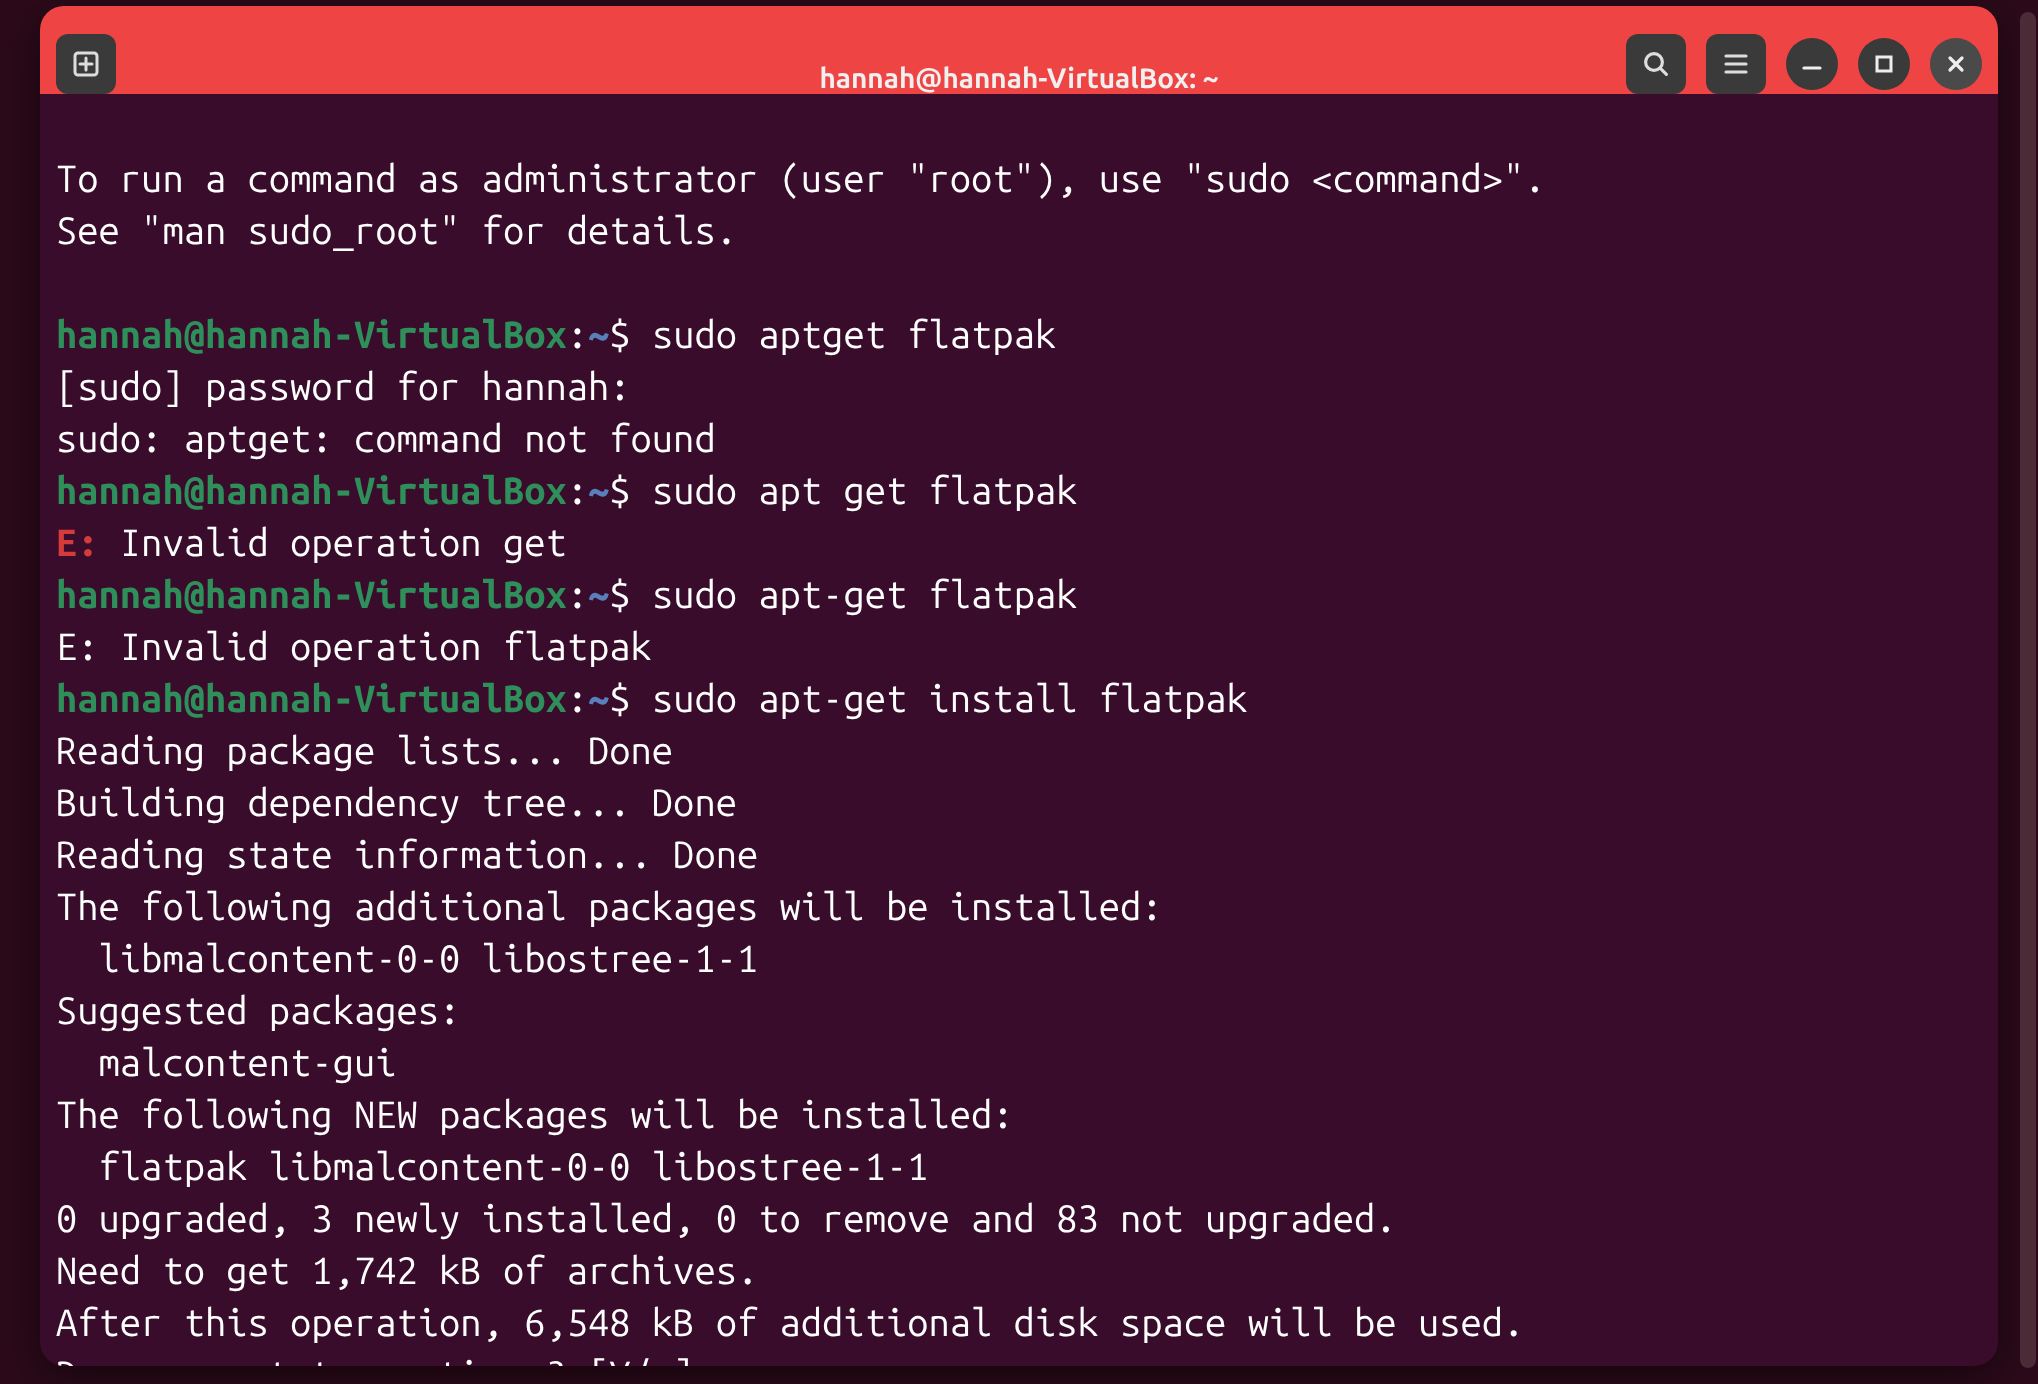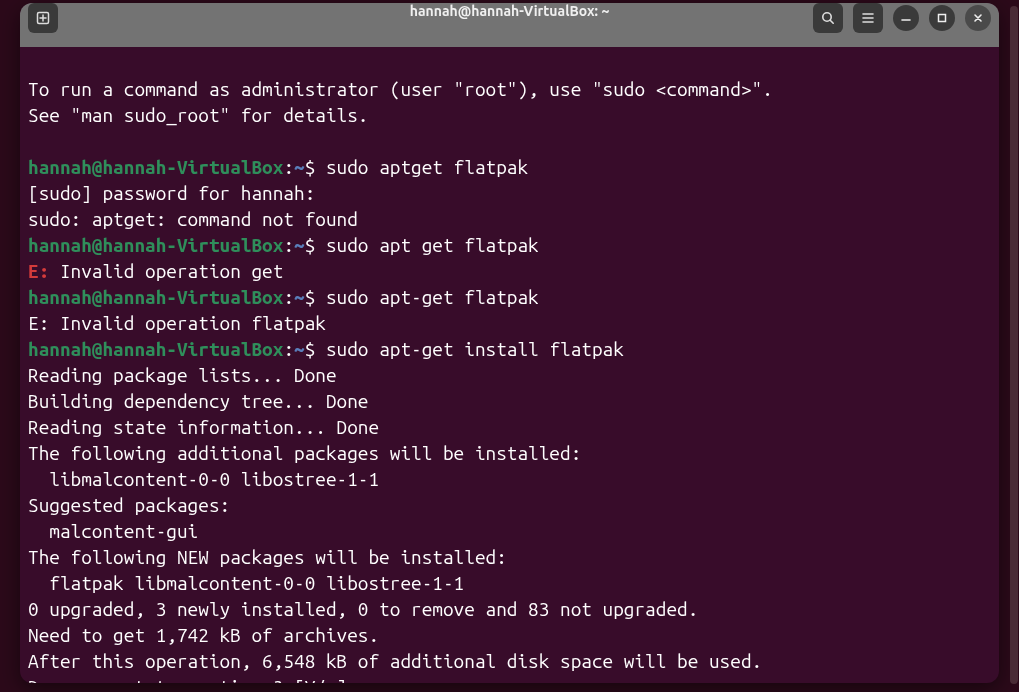--- a/index.html
+++ b/index.html
@@ -17,23 +17,23 @@
       width: 979px; height: 680px;
       background: #380c2a;
       border-radius: 12px;
       overflow: hidden;
       box-shadow: 0 6px 22px rgba(0,0,0,.5);
       display: flex;
       flex-direction: column;
     }
     .titlebar {
       height: 44px;
-      background: #737373;
+      background: #ef4444;
       display: flex;
-      align-items: flex-start;
+      align-items: flex-end;
       padding: 0 8px;
       gap: 8px;
       color: #ddd;
       font-size: 14px;
       position: relative;
     }
     .titlebar .left, .titlebar .right { display: flex; gap: 10px; align-items: center; }
     .titlebar .left { margin-right: auto; }
     .titlebar .title {
       position: absolute; left: 0; right: 0;

